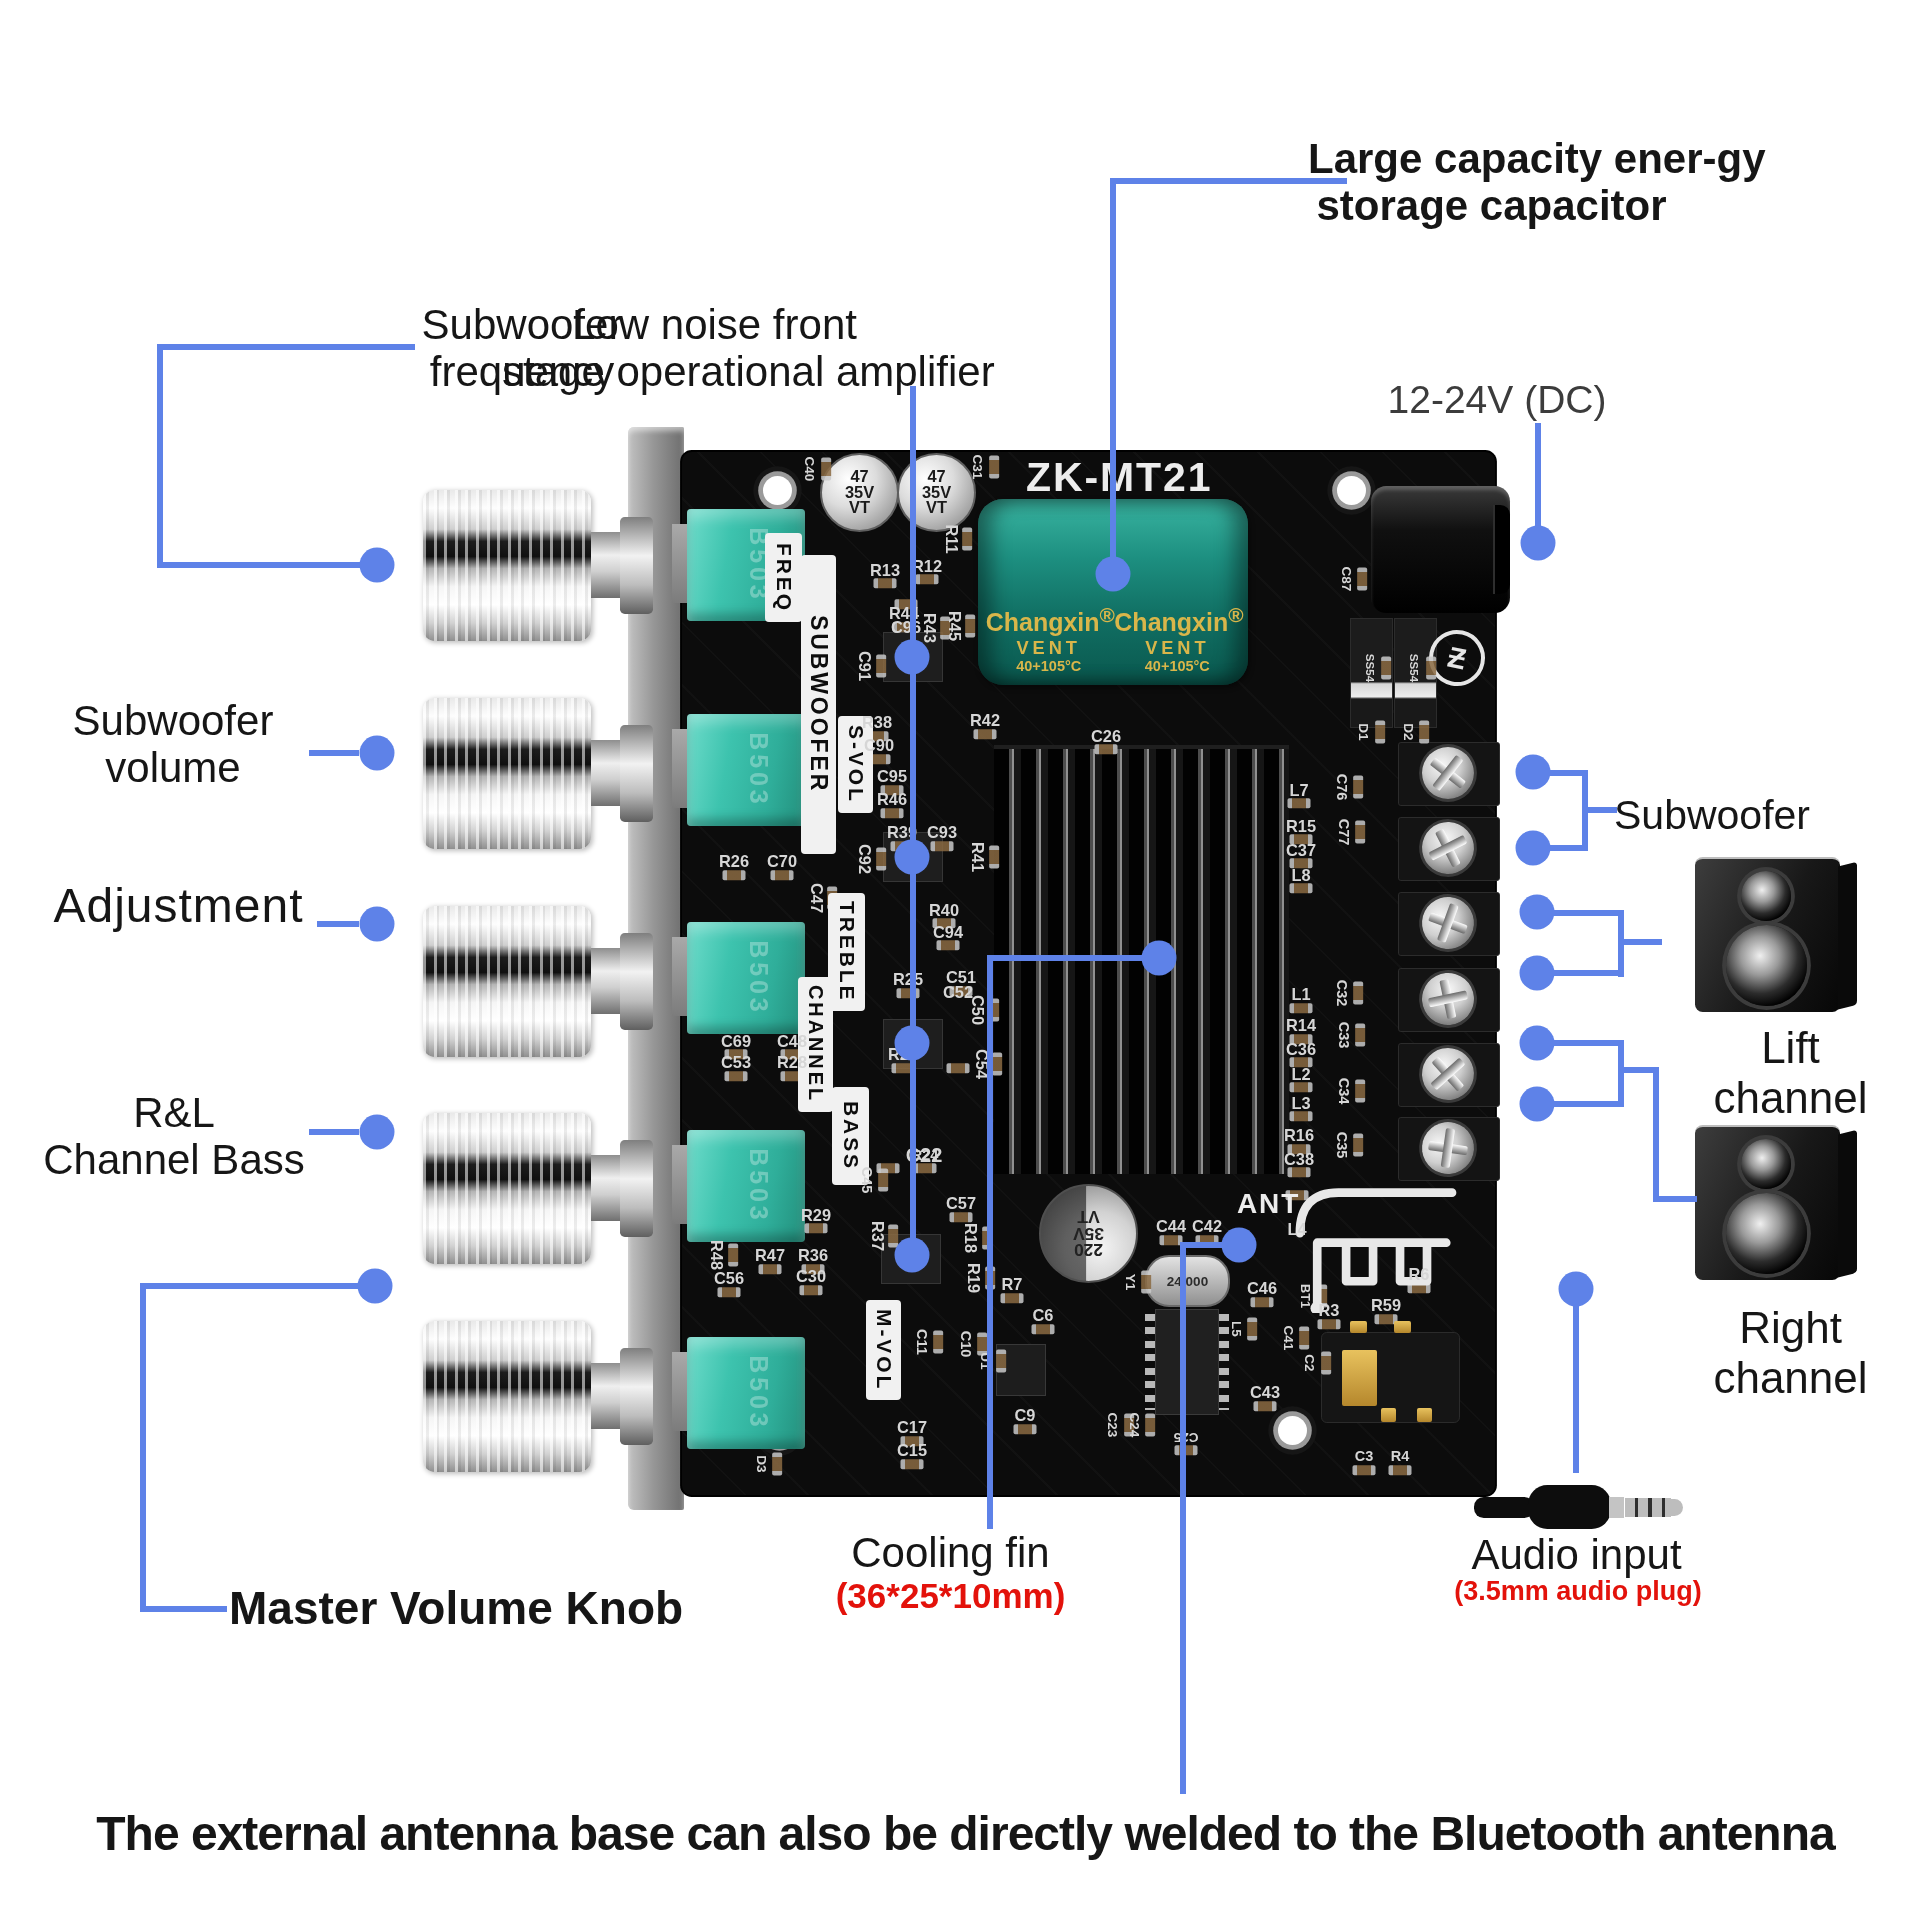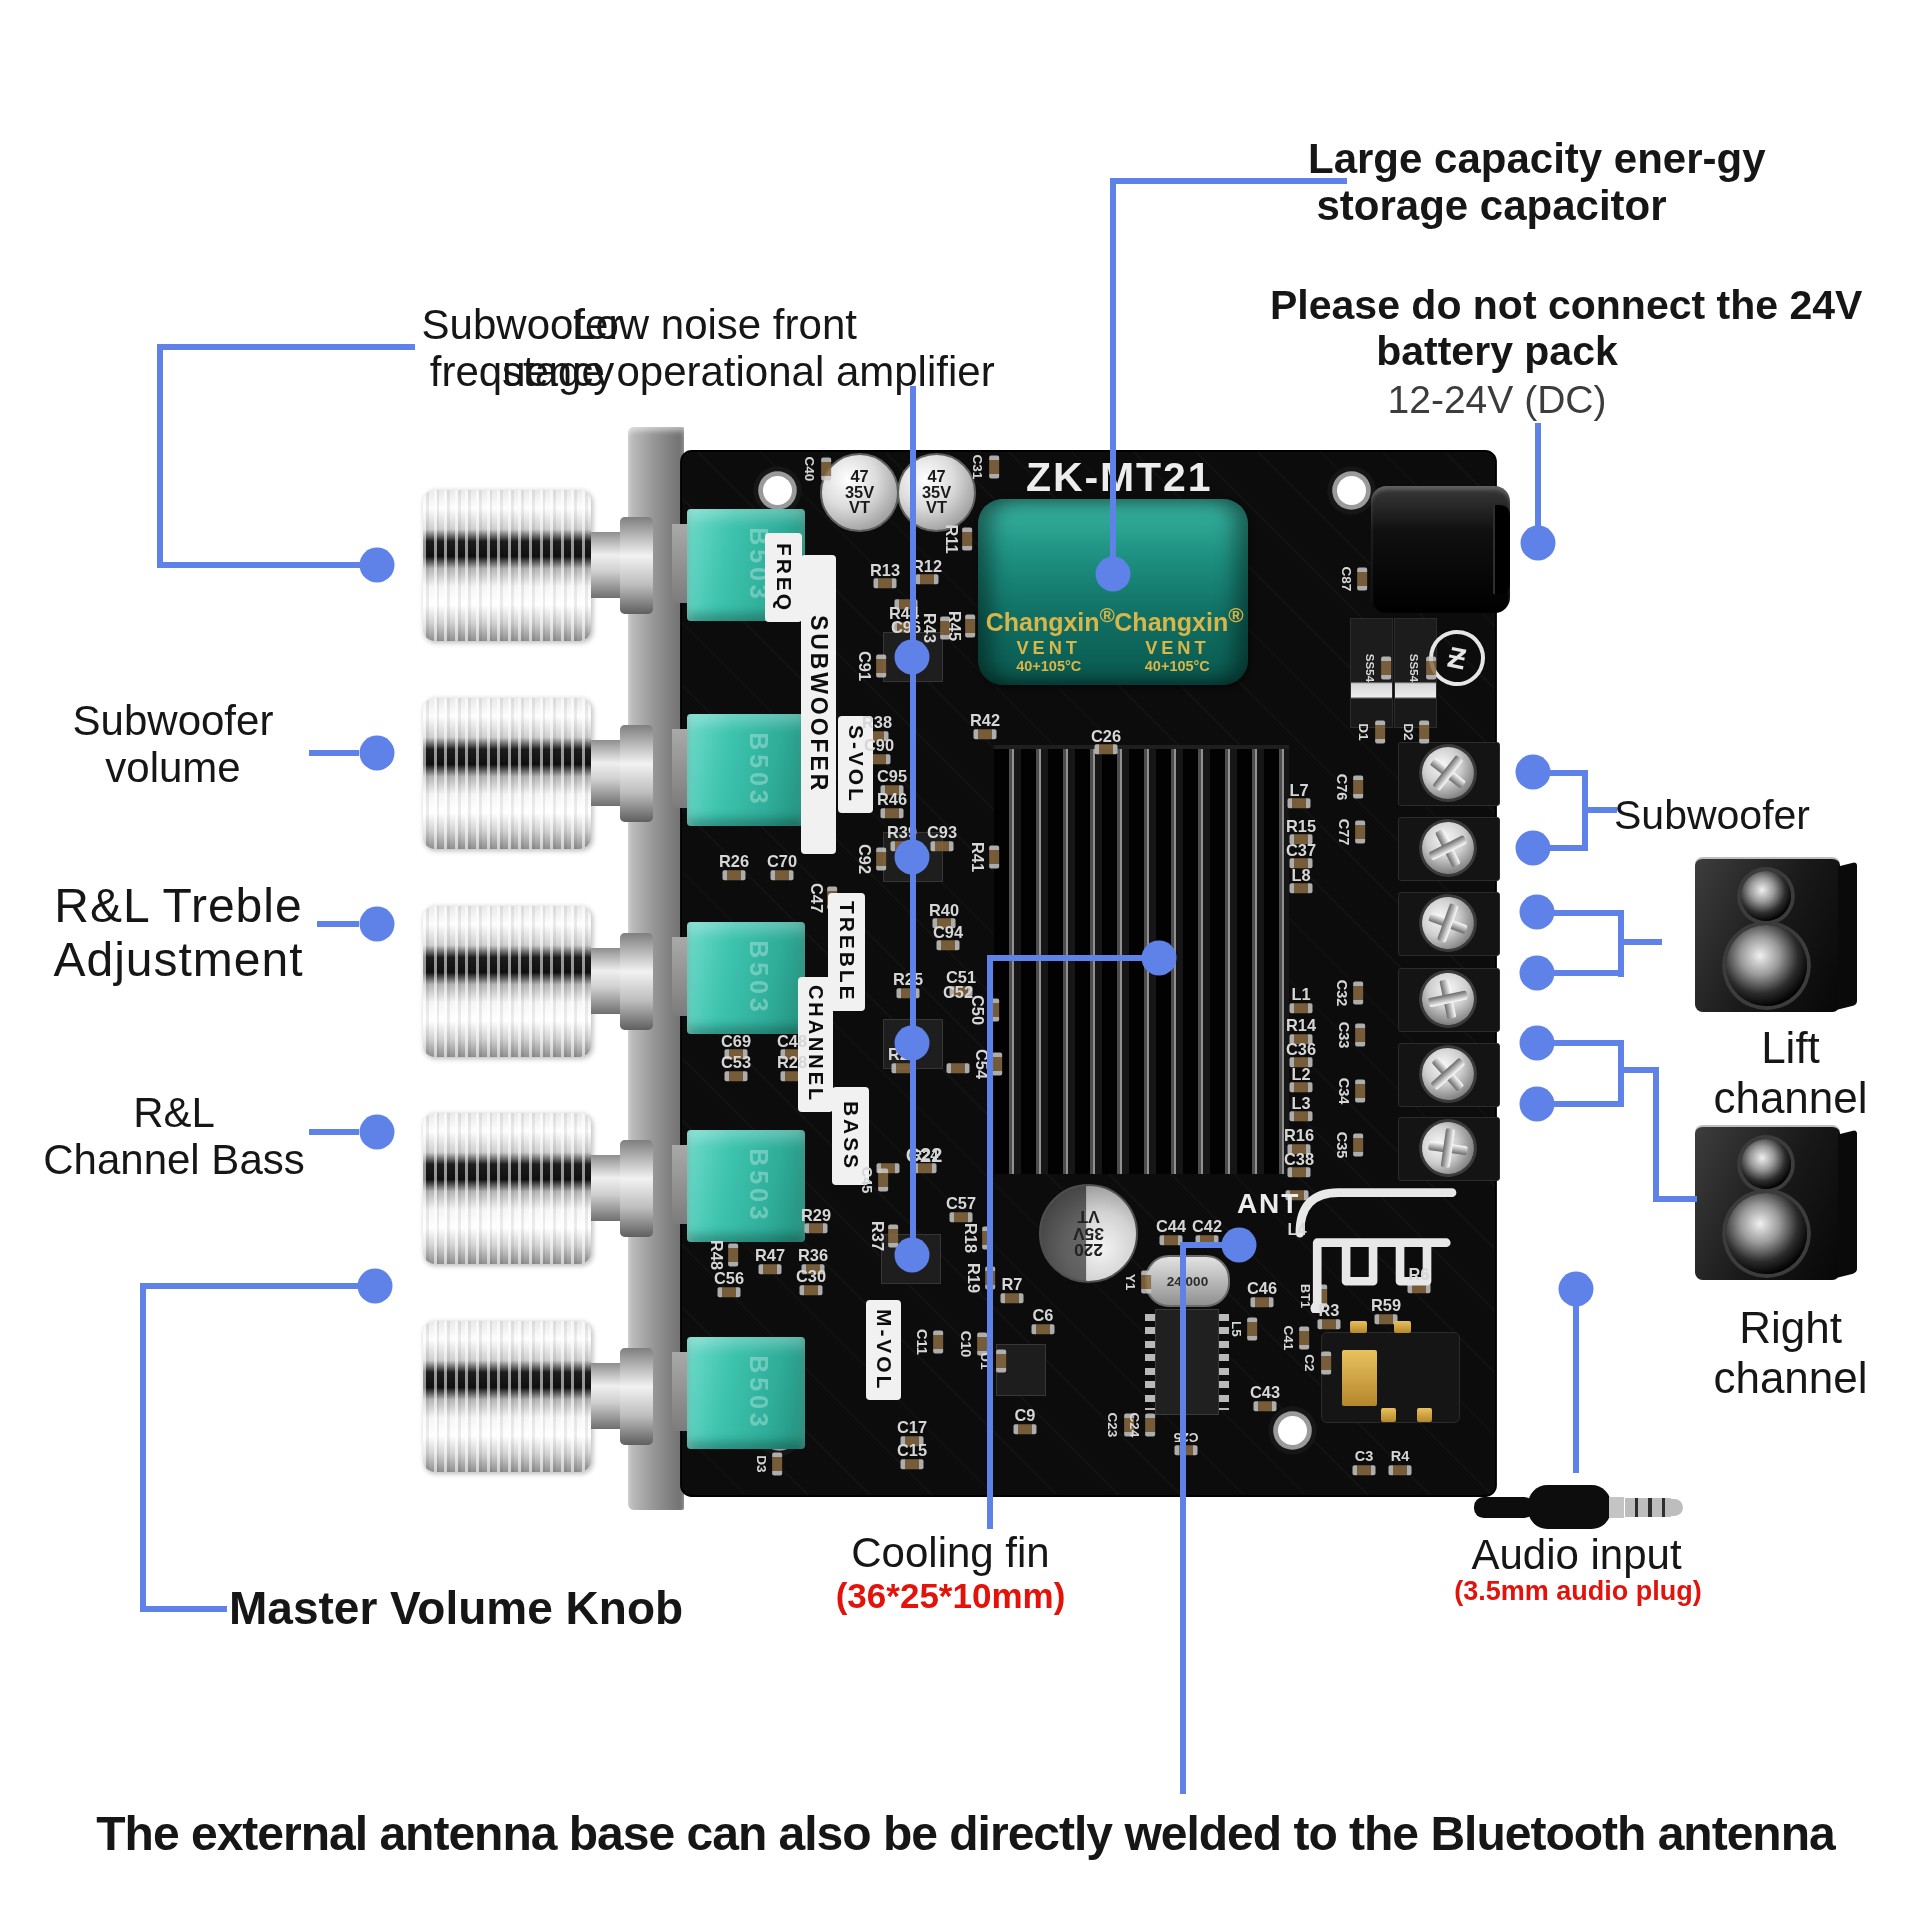--- a/index.html
+++ b/index.html
@@ -554,31 +554,26 @@
       <div>frequency</div>
   </div>
   <div class="lbl" style="left:502px;top:301px;width:425px;font-size:42px;">
     <div>Low noise front</div>
       <div class="nowrap">stage operational amplifier</div>
   </div>
   <div class="lbl" style="left:1308px;top:135px;width:367px;font-size:42px;font-weight:600;">
     <div class="nowrap">Large capacity ener-gy</div>
       <div>storage capacitor</div>
   </div>
-  <div class="lbl" style="left:1270px;top:282px;width:454px;font-size:41px;font-weight:600;">
-    <div class="nowrap">Please do not connect the 24V</div>
-      <div>battery pack</div>
-  </div>
   <div class="lbl" style="left:1270px;top:378px;width:454px;font-size:39px;color:#3c3c3c;">12-24V (DC)</div>
   <div class="lbl" style="left:37px;top:697px;width:272px;font-size:42px;">
     <div>Subwoofer</div>
       <div>volume</div>
   </div>
   <div class="lbl" style="left:29px;top:879px;width:299px;font-size:48px;letter-spacing:1px;">
-    <div class="nowrap">R&amp;L  Treble</div>
       <div>Adjustment</div>
   </div>
   <div class="lbl" style="left:34px;top:1089px;width:280px;font-size:42px;">
     <div>R&amp;L</div>
       <div class="nowrap">Channel Bass</div>
   </div>
   <div class="lbl nowrap" style="left:229px;top:1583px;font-size:46px;font-weight:600;text-align:left;">Master Volume Knob</div>
   <div class="lbl nowrap" style="left:1614px;top:792px;font-size:41px;text-align:left;">Subwoofer</div>
   <div class="lbl" style="left:1694px;top:1023px;width:193px;font-size:44px;">
     <div>Lift</div>

